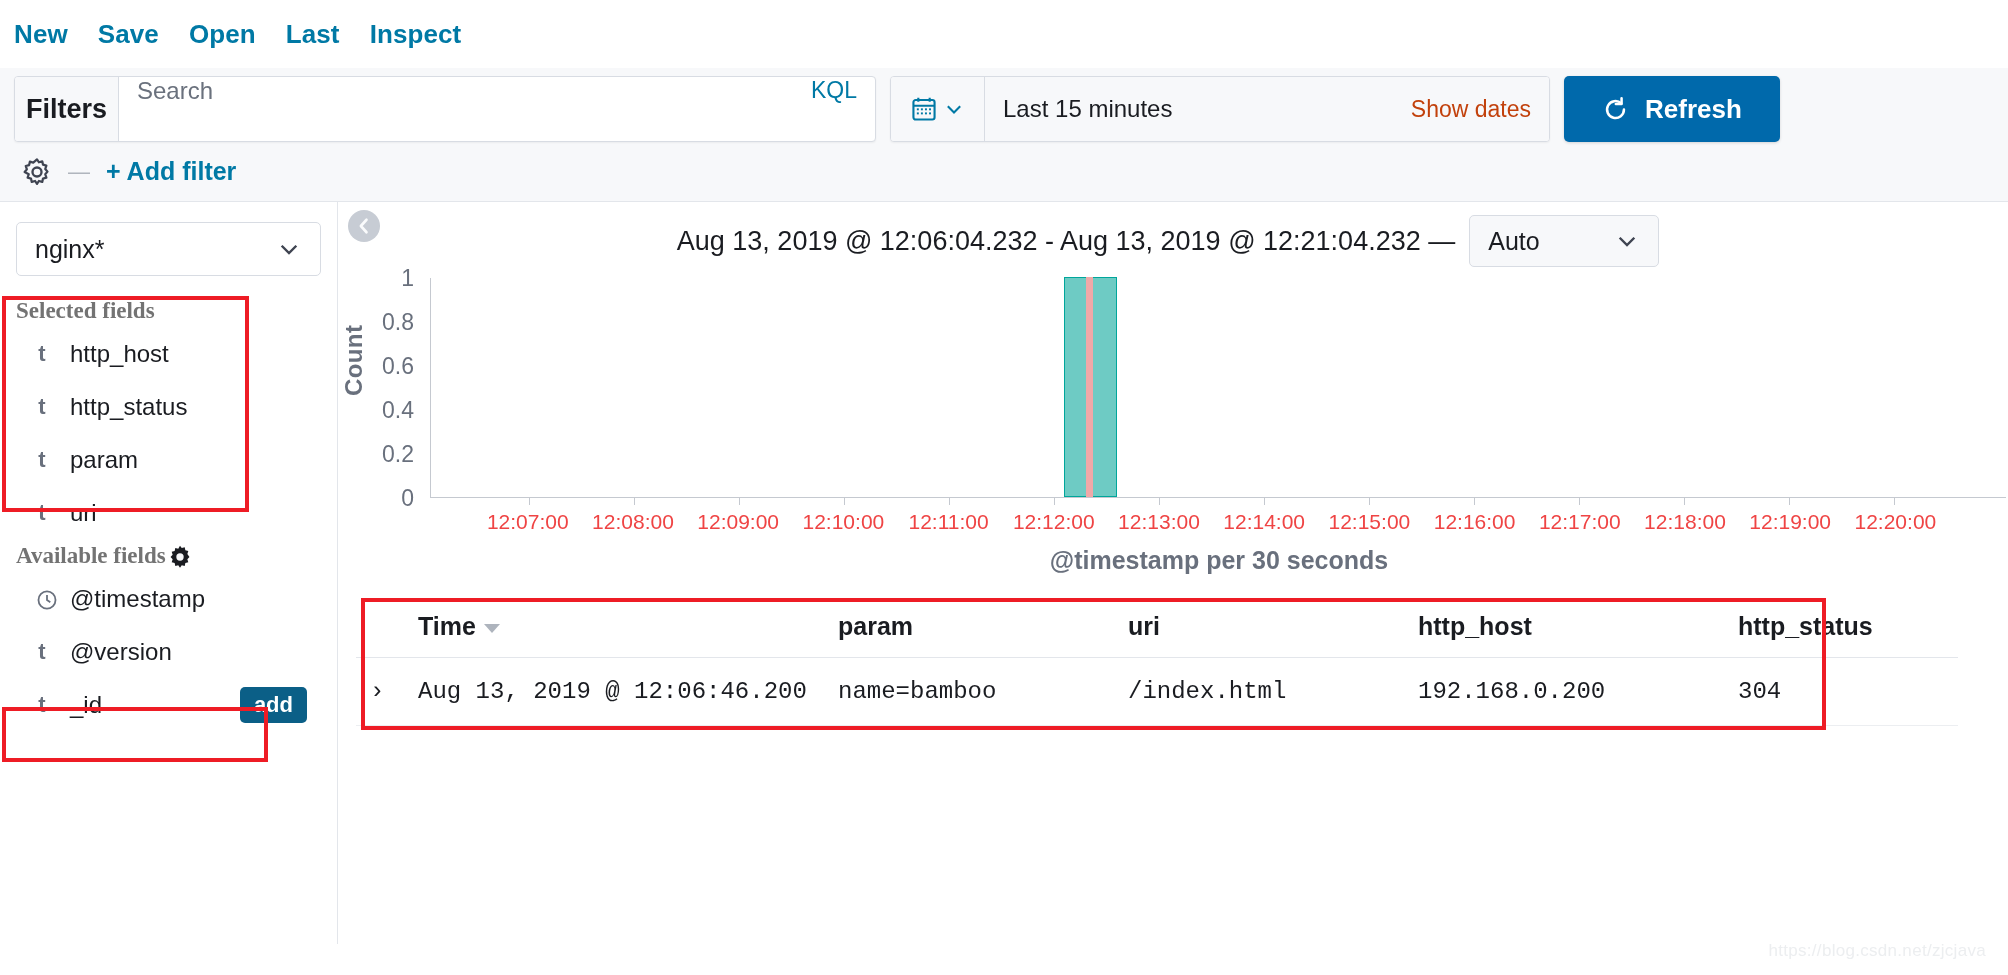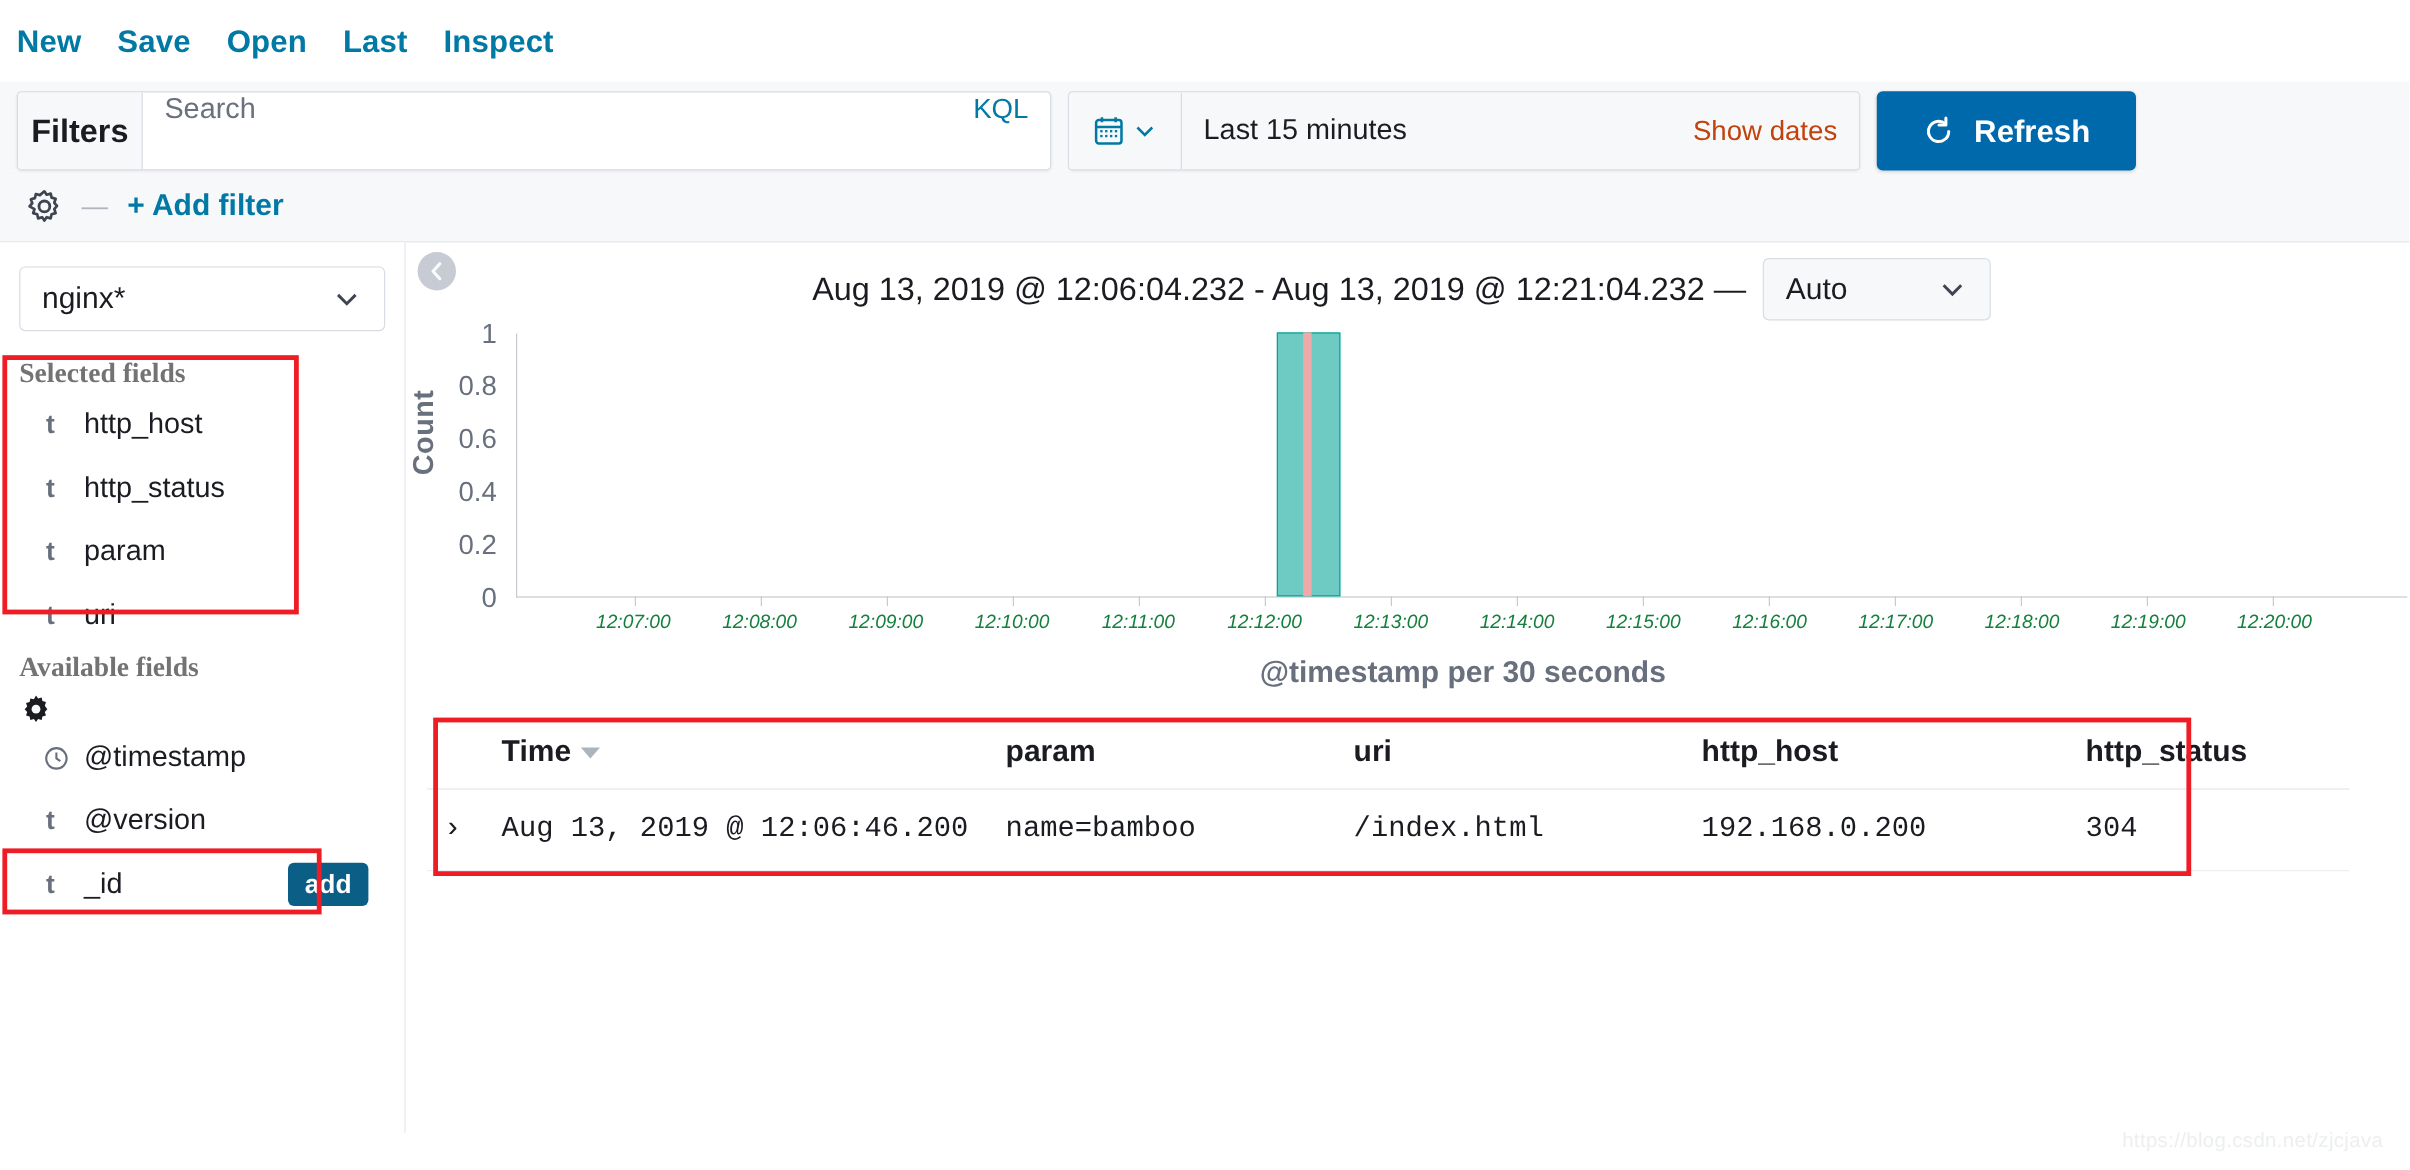--- a/index.html
+++ b/index.html
@@ -179,23 +179,22 @@
   .section-title {
     font-size: 23px;
     font-weight: 700;
     color: #737373;
     line-height: 1.45;
     font-family: Liberation Serif, serif;
   }
   #available-title-row {
     display: flex;
     align-items: flex-start;
-    justify-content: flex-end;
+    justify-content: flex-start;
     width: 290px;
-    flex-direction: column;
   }
   #available-title-row .section-title { max-width: 200px; }
   .field-list { list-style: none; }
   .field-item {
     display: flex;
     align-items: center;
     height: 53px;
     gap: 22px;
     padding-left: 20px;
     cursor: pointer;
@@ -308,25 +307,24 @@
     height: 8px;
     background: #c5c9d0;
   }
   #x-labels {
     position: absolute;
     left: 92px; right: 0; top: 232px;
     height: 32px;
   }
   .x-label {
     position: absolute;
-    font-size: 16px;
-    color: #15803d;
+    font-size: 21px;
+    color: #ef4444;
     transform: translateX(-50%);
     white-space: nowrap;
-    font-style: italic;
   }
   #x-axis-title {
     position: absolute;
     top: 268px;
     left: 92px; right: 0;
     text-align: center;
     font-size: 25px;
     font-weight: 700;
     color: #69707d;
   }

